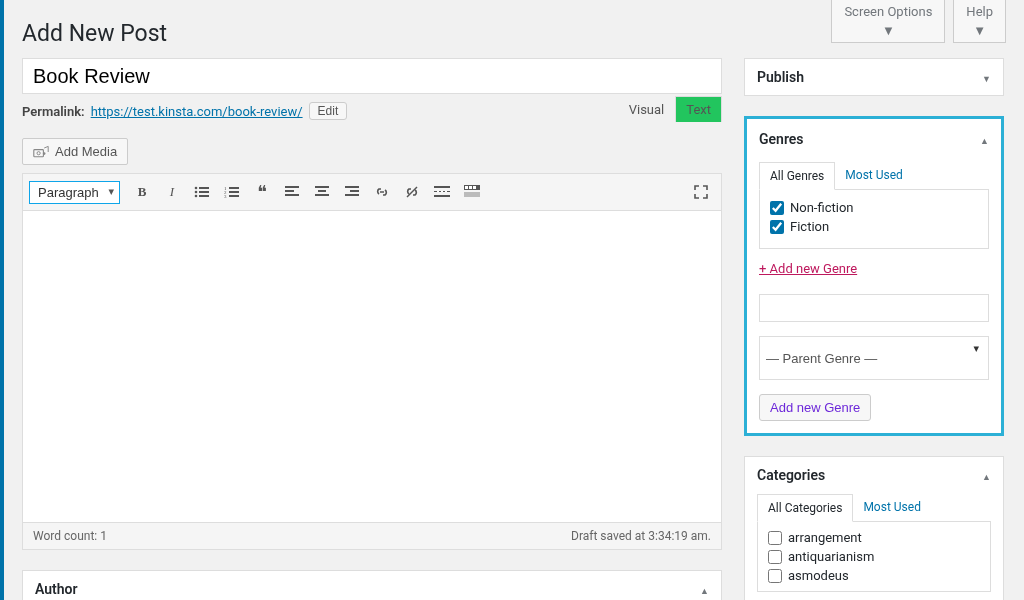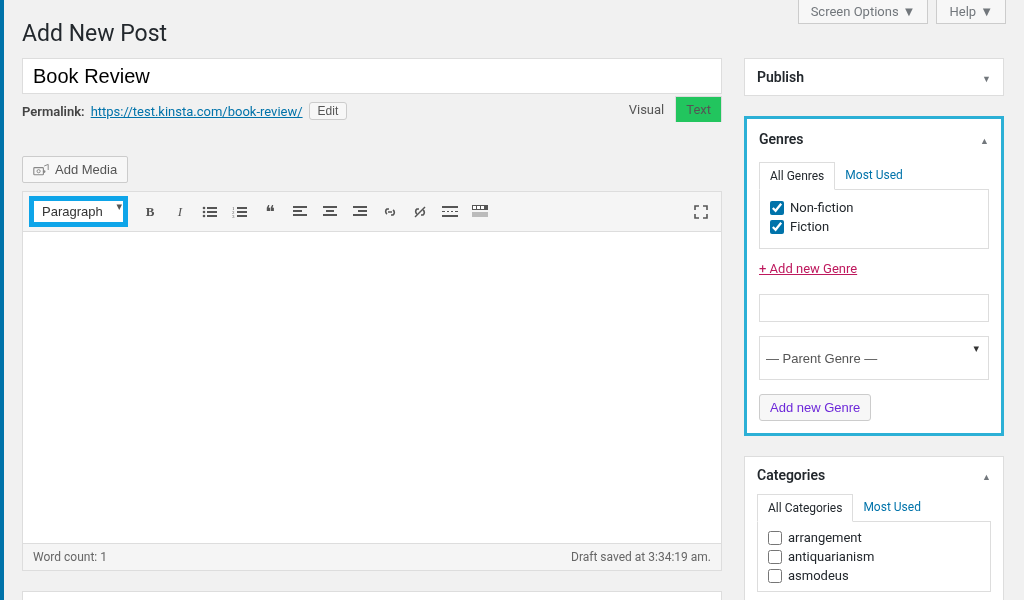--- a/index.html
+++ b/index.html
@@ -26,21 +26,21 @@
     gap: 8px;
   }
   .top-btn {
     background: #f7f7f7;
     border: 1px solid #ccc;
     border-top: none;
     padding: 4px 12px;
     font-size: 13px;
     color: #72777c;
     cursor: pointer;
-    display: flex; align-items: center; gap: 4px;
+    display: flex; align-items: center; gap: 4px; flex-direction: column;
   }
   .page-title {
     position: absolute;
     left: 22px; top: 20px;
     font-size: 23px;
     font-weight: 400;
     color: #23282d;
   }
   .main-col {
     position: absolute;
@@ -67,21 +67,21 @@
   .small-btn {
     background: #f7f7f7;
     border: 1px solid #ccc;
     border-radius: 3px;
     padding: 1px 8px;
     font-size: 12px;
     color: #555;
     cursor: pointer;
   }
   .add-media-btn {
-    margin-top: 36px;
+    margin-top: 18px;
     background: #f7f7f7;
     border: 1px solid #ccc;
     border-radius: 2px;
     padding: 5px 10px;
     font-size: 13px;
     color: #555;
     cursor: pointer;
     display: inline-flex; align-items: center; gap: 6px;
   }
   .editor-tabs {
@@ -104,21 +104,21 @@
   }
   .toolbar {
     clear: both;
     margin-top: 8px;
     background: #f5f5f5;
     border: 1px solid #ddd;
     padding: 4px 6px;
     display: flex; align-items: center; gap: 2px;
   }
   .fmt-select {
-    border: 5px solid #0ea5e9;
+    border: 1px solid #0ea5e9;
     background: #fff;
     padding: 3px 20px 3px 8px;
     font-size: 13px;
     color: #333;
     appearance: none;
     position: relative;
   }
   .fmt-wrap { position: relative; margin-right: 6px; }
   .fmt-wrap::after {
     content: "▾"; position: absolute; right: 6px; top: 4px; color: #555; font-size: 11px; pointer-events: none;

